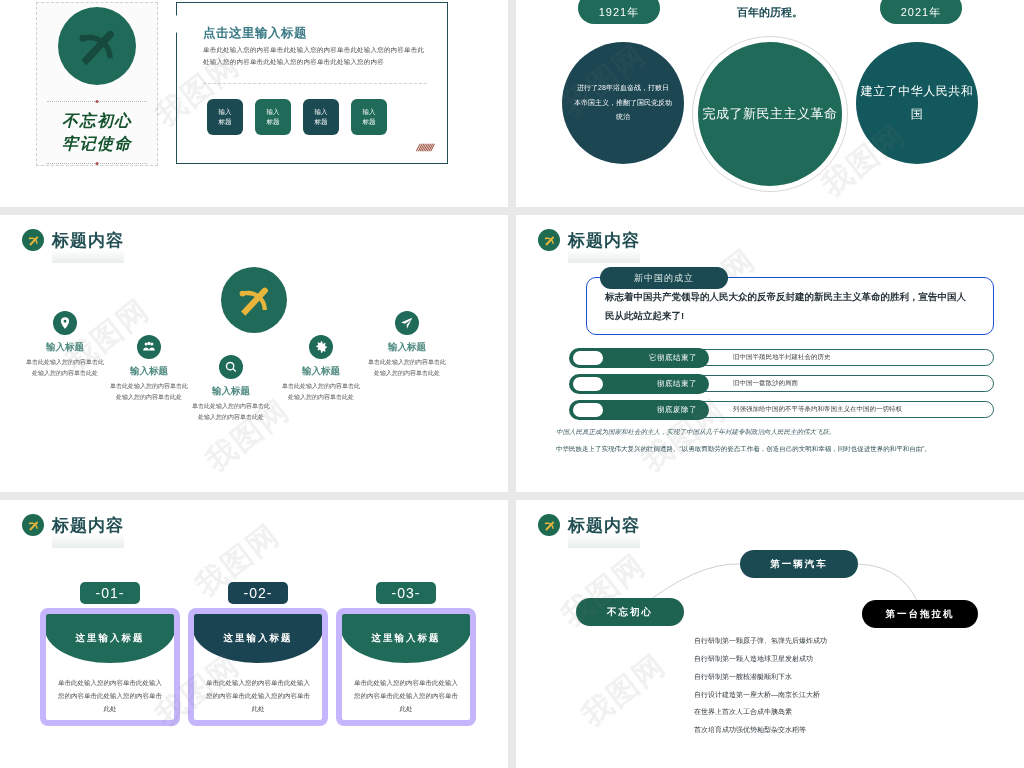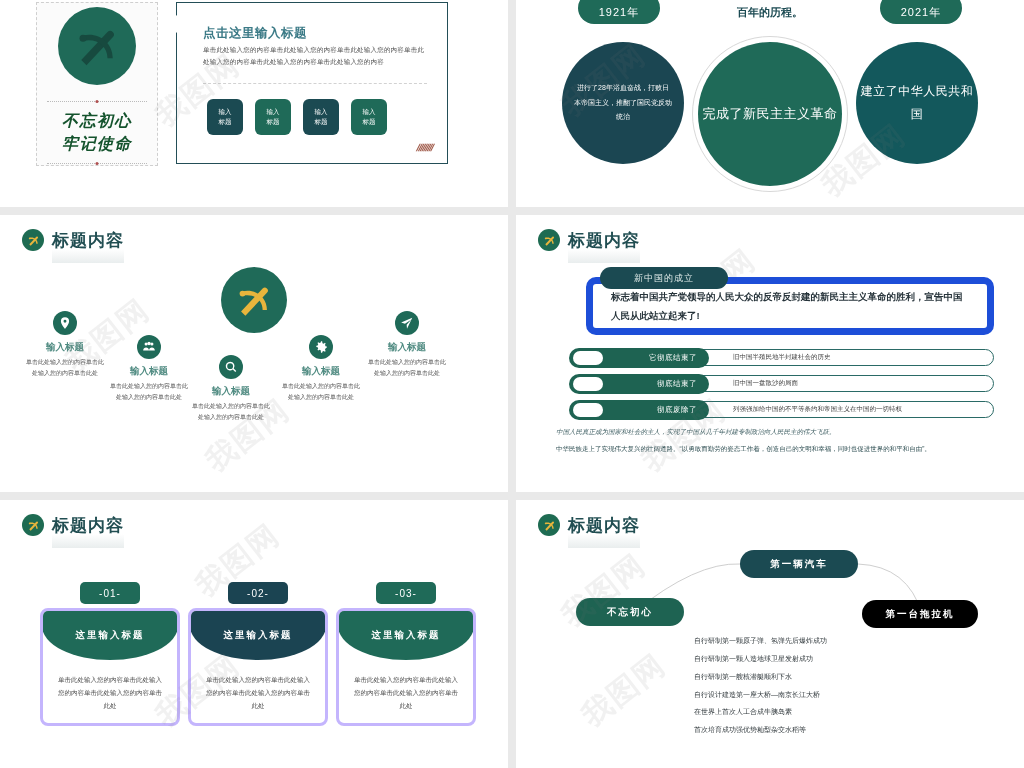--- a/index.html
+++ b/index.html
@@ -200,21 +200,21 @@
   
   .p4-badge {
     position: absolute; left: 84px; top: 52px;
     width: 128px; height: 22px; border-radius: 11px;
     background: #1b4a52; color: #dfeae8;
     display: flex; align-items: center; justify-content: center;
     font-size: 9px; letter-spacing: 1px; z-index: 3;
   }
   .p4-box {
     position: absolute; left: 70px; right: 30px; top: 62px; height: 58px;
-    border: 7px solid #1d4ed8; border-radius: 10px; background: #fff;
+    border: 1px solid #1d4ed8; border-radius: 10px; background: #fff;
     display: flex; align-items: center; z-index: 2; justify-content: flex-end;
   }
   .p4-box p {
     font-size: 9.5px; color: #26333a; line-height: 2; padding: 0 18px;
     font-weight: bold;
   }
   .p4-row {
     position: absolute; left: 86px; right: 30px; height: 17px;
     border: 1px solid #2a6a66; border-radius: 9px; background: #fff;
     display: flex; align-items: center;
@@ -241,26 +241,26 @@
   .p4-foot2 {
     position: absolute; left: 40px; right: 28px; top: 228px;
     font-size: 6.5px; color: #2e4e52; line-height: 1.7;
   }
 
   
   .p5-card { position: absolute; top: 108px; width: 140px; }
   .p5-num {
     position: absolute; left: 50%; transform: translateX(-50%); top: -26px;
     width: 60px; height: 22px; border-radius: 5px;
-    color: #fff; font-size: 10px;
+    color: #fff; font-size: 14px;
     display: flex; align-items: center; justify-content: center;
     letter-spacing: 1px; z-index: 3;
   }
   .p5-body {
-    border: 3px solid #c4b5fd; border-radius: 8px; background: #fff;
+    border: 6px solid #c4b5fd; border-radius: 8px; background: #fff;
     height: 118px; position: relative; overflow: hidden; padding-left: 28px;
   }
   .p5-head {
     position: absolute; left: -1px; right: -1px; top: -1px; height: 50px;
     border-bottom-left-radius: 50% 34px;
     border-bottom-right-radius: 50% 34px;
     color: #fff; display: flex; align-items: center; justify-content: center;
     font-size: 9.5px; letter-spacing: 2px; font-weight: bold;
   }
   .p5-text {

